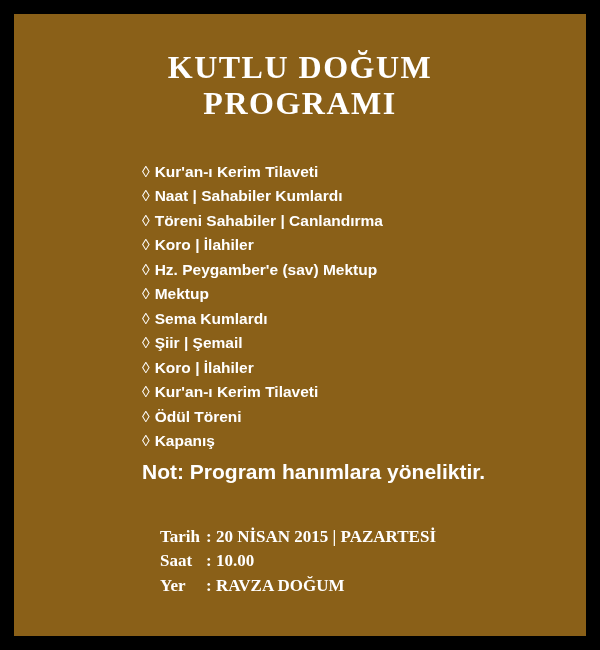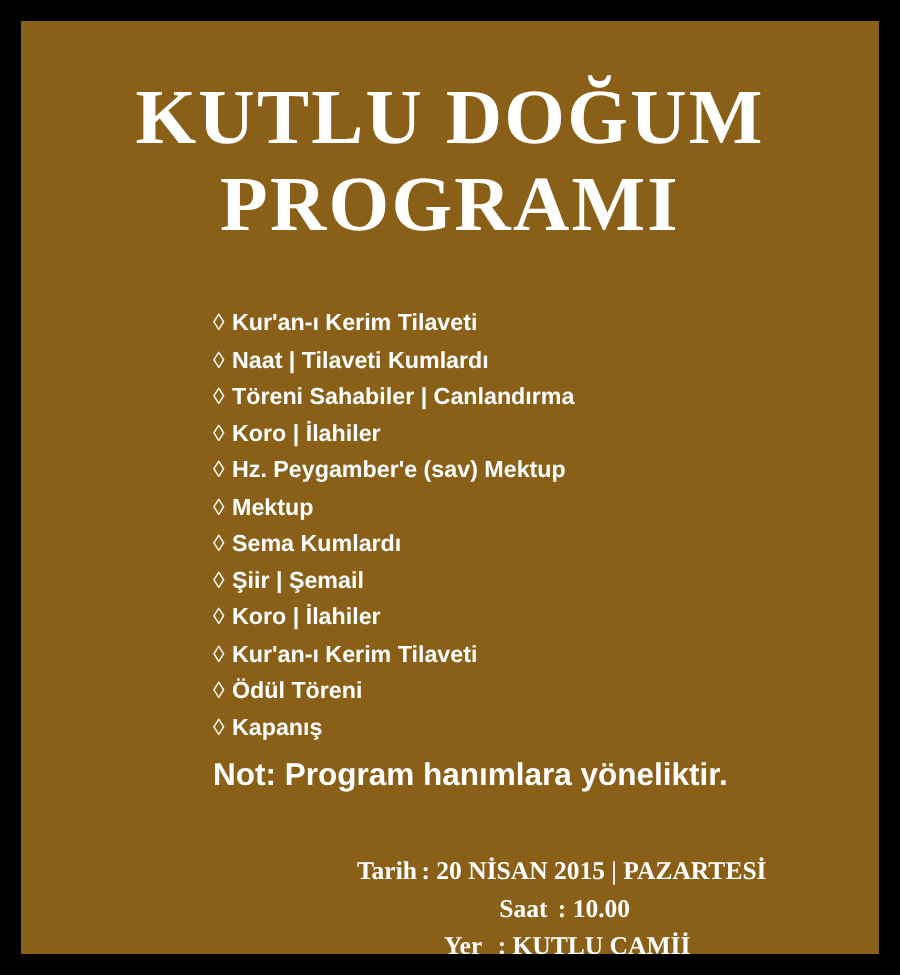--- a/index.html
+++ b/index.html
@@ -32,21 +32,21 @@
   .title-block {
     margin-top: 36px;
     text-align: center;
     color: #ffffff;
     font-family: "Liberation Serif", serif;
     font-weight: bold;
     letter-spacing: 1.5px;
     line-height: 1.12;
   }
   .title-line {
-    font-size: 52px;
+    font-size: 32px;
     display: block;
   }
   .list-block {
     margin: 38px 0 0 128px;
     color: #ffffff;
     font-size: 15.5px;
     font-weight: bold;
     line-height: 1.58;
     max-width: 380px;
   }
@@ -65,21 +65,20 @@
     font-weight: bold;
     white-space: nowrap;
   }
   .info-block {
     margin: 36px 0 0 146px;
     color: #ffffff;
     font-family: "Liberation Serif", serif;
     font-weight: bold;
     font-size: 17px;
     line-height: 1.45;
-    text-align: center;
   }
   .info-row {
     white-space: nowrap;
   }
   .info-label {
     display: inline-block;
     min-width: 46px;
   }
 </style>
 </head>
@@ -88,21 +87,21 @@
 <div class="poster-frame">
   <div class="poster">
 
     <div class="title-block">
       <span class="title-line">KUTLU DOĞUM</span>
       <span class="title-line">PROGRAMI</span>
     </div>
 
     <div class="list-block">
       <div class="list-item"><span class="diamond">◊</span><span>Kur'an-ı Kerim Tilaveti</span></div>
-      <div class="list-item"><span class="diamond">◊</span><span>Naat | Tilaveti Kumlardı</span></div>
+      <div class="list-item"><span class="diamond">◊</span><span>Naat | Sahabiler Kumlardı</span></div>
       <div class="list-item"><span class="diamond">◊</span><span>Töreni Sahabiler | Canlandırma</span></div>
       <div class="list-item"><span class="diamond">◊</span><span>Koro | İlahiler</span></div>
       <div class="list-item"><span class="diamond">◊</span><span>Hz. Peygamber'e (sav) Mektup</span></div>
       <div class="list-item"><span class="diamond">◊</span><span>Mektup</span></div>
       <div class="list-item"><span class="diamond">◊</span><span>Sema Kumlardı</span></div>
       <div class="list-item"><span class="diamond">◊</span><span>Şiir | Şemail</span></div>
       <div class="list-item"><span class="diamond">◊</span><span>Koro | İlahiler</span></div>
       <div class="list-item"><span class="diamond">◊</span><span>Kur'an-ı Kerim Tilaveti</span></div>
       <div class="list-item"><span class="diamond">◊</span><span>Ödül Töreni</span></div>
       <div class="list-item"><span class="diamond">◊</span><span>Kapanış</span></div>
@@ -113,18 +112,18 @@
       <div class="info-row">
         <span class="info-label">Tarih</span><span>:</span>
         <span>20 NİSAN 2015 | PAZARTESİ</span>
       </div>
       <div class="info-row">
         <span class="info-label">Saat</span><span>:</span>
         <span>10.00</span>
       </div>
       <div class="info-row">
         <span class="info-label">Yer</span><span>:</span>
-        <span>KUTLU CAMİİ</span>
+        <span>RAVZA DOĞUM</span>
       </div>
     </div>
 
   </div>
 </div>
 
 </body></html>

